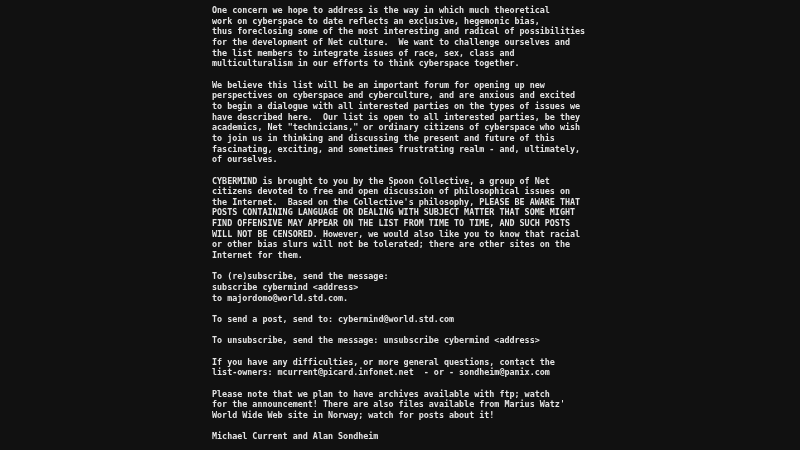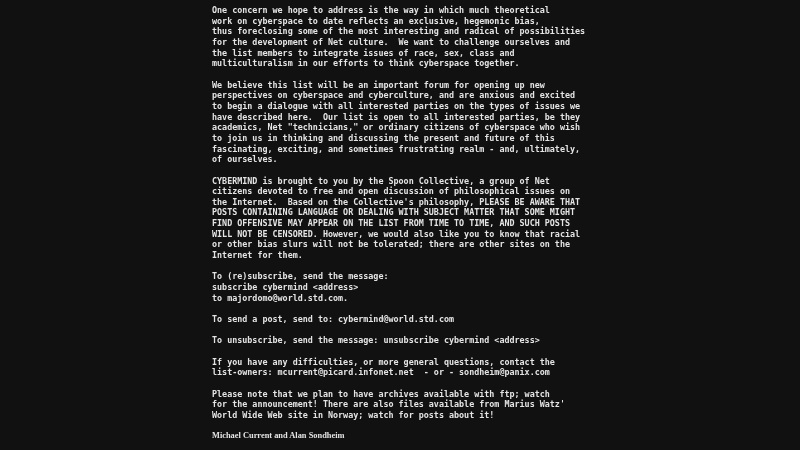--- a/index.html
+++ b/index.html
@@ -27,21 +27,20 @@
     font-weight: bold;
     white-space: pre;
     letter-spacing: 0;
   }
   .para {
     margin: 0 0 10.67px 0;
     padding: 0;
   }
   .para:last-child {
     margin-bottom: 15px;
-    font-family: Liberation Serif, serif;
   }
   .line {
     height: 10.67px;
   }
 </style>
 </head>
 <body style="background: rgb(17, 17, 17);">
 
 <div class="screen">
   <div class="textblock" style="color: rgb(228, 228, 228);"><div class="para"><div class="line">One concern we hope to address is the way in which much theoretical</div><div class="line">work on cyberspace to date reflects an exclusive, hegemonic bias,</div><div class="line">thus foreclosing some of the most interesting and radical of possibilities</div><div class="line">for the development of Net culture.  We want to challenge ourselves and</div><div class="line">the list members to integrate issues of race, sex, class and</div><div class="line">multiculturalism in our efforts to think cyberspace together.</div></div><div class="para"><div class="line">We believe this list will be an important forum for opening up new</div><div class="line">perspectives on cyberspace and cyberculture, and are anxious and excited</div><div class="line">to begin a dialogue with all interested parties on the types of issues we</div><div class="line">have described here.  Our list is open to all interested parties, be they</div><div class="line">academics, Net "technicians," or ordinary citizens of cyberspace who wish</div><div class="line">to join us in thinking and discussing the present and future of this</div><div class="line">fascinating, exciting, and sometimes frustrating realm - and, ultimately,</div><div class="line">of ourselves.</div></div><div class="para"><div class="line">CYBERMIND is brought to you by the Spoon Collective, a group of Net</div><div class="line">citizens devoted to free and open discussion of philosophical issues on</div><div class="line">the Internet.  Based on the Collective's philosophy, PLEASE BE AWARE THAT</div><div class="line">POSTS CONTAINING LANGUAGE OR DEALING WITH SUBJECT MATTER THAT SOME MIGHT</div><div class="line">FIND OFFENSIVE MAY APPEAR ON THE LIST FROM TIME TO TIME, AND SUCH POSTS</div><div class="line">WILL NOT BE CENSORED. However, we would also like you to know that racial</div><div class="line">or other bias slurs will not be tolerated; there are other sites on the</div><div class="line">Internet for them.</div></div><div class="para"><div class="line">To (re)subscribe, send the message:</div><div class="line">subscribe cybermind &lt;address&gt;</div><div class="line">to majordomo@world.std.com.</div></div><div class="para"><div class="line">To send a post, send to: cybermind@world.std.com</div></div><div class="para"><div class="line">To unsubscribe, send the message: unsubscribe cybermind &lt;address&gt;</div></div><div class="para"><div class="line">If you have any difficulties, or more general questions, contact the</div><div class="line">list-owners: mcurrent@picard.infonet.net  - or - sondheim@panix.com</div></div><div class="para"><div class="line">Please note that we plan to have archives available with ftp; watch</div><div class="line">for the announcement! There are also files available from Marius Watz'</div><div class="line">World Wide Web site in Norway; watch for posts about it!</div></div><div class="para"><div class="line">Michael Current and Alan Sondheim</div></div></div>

